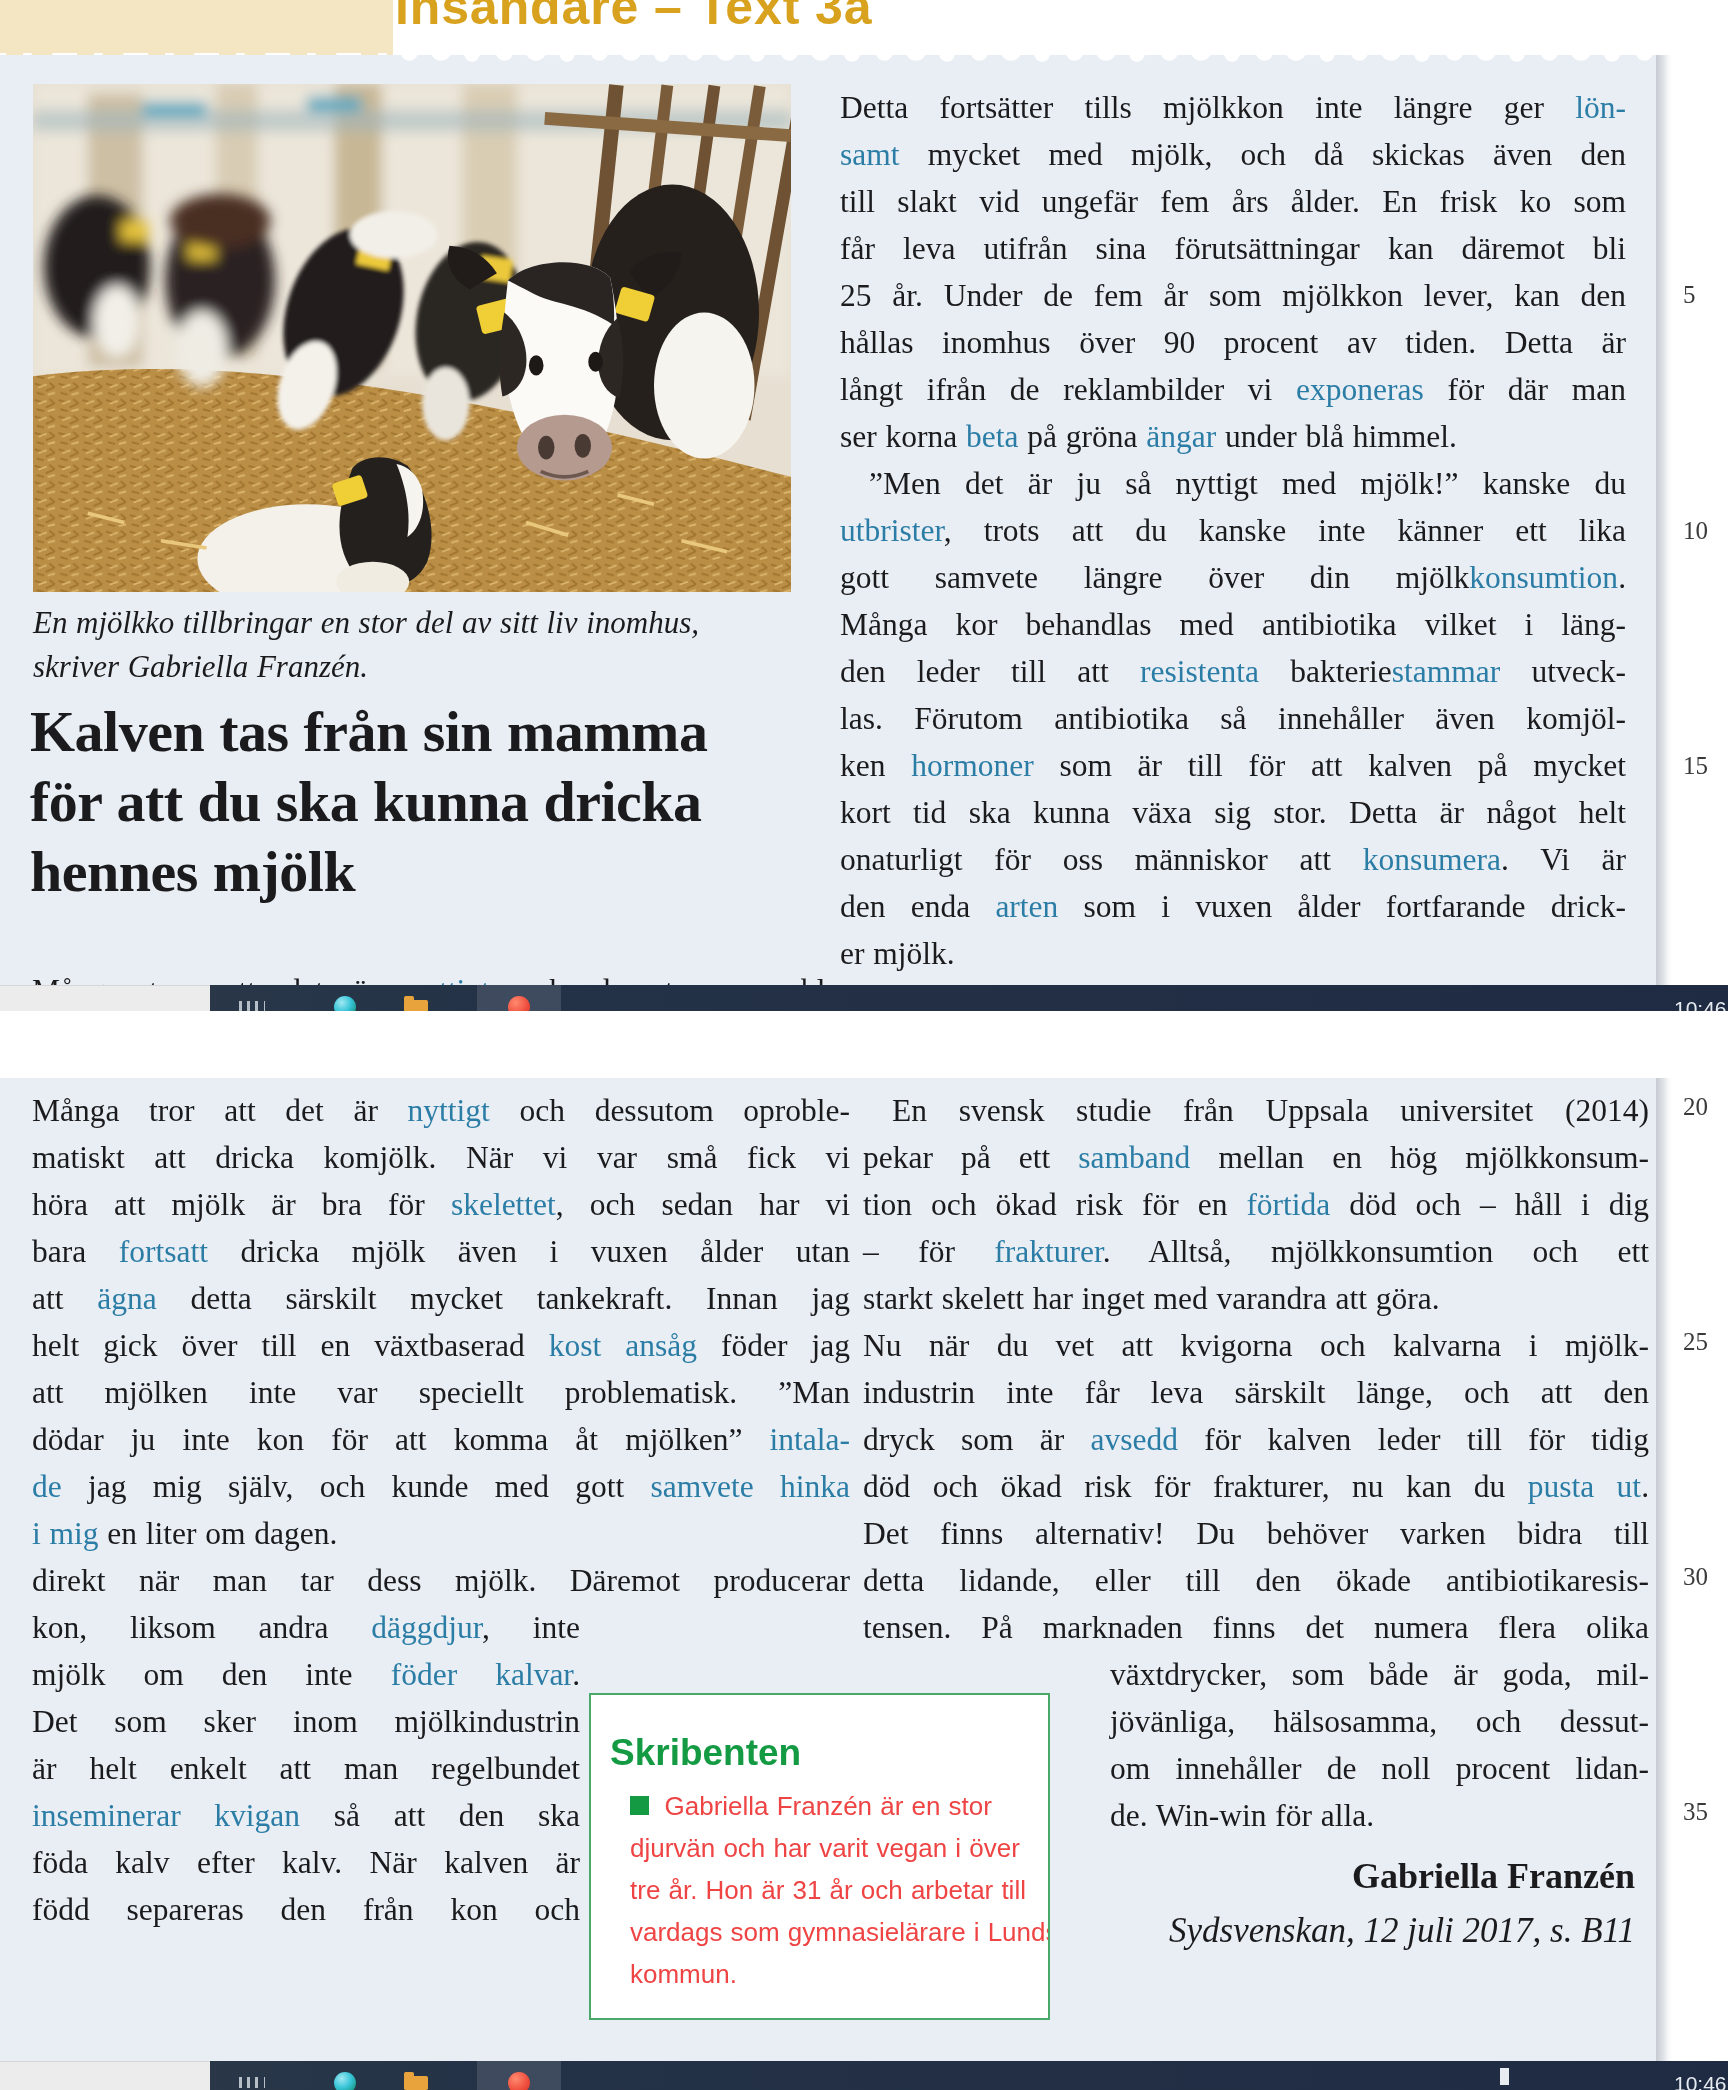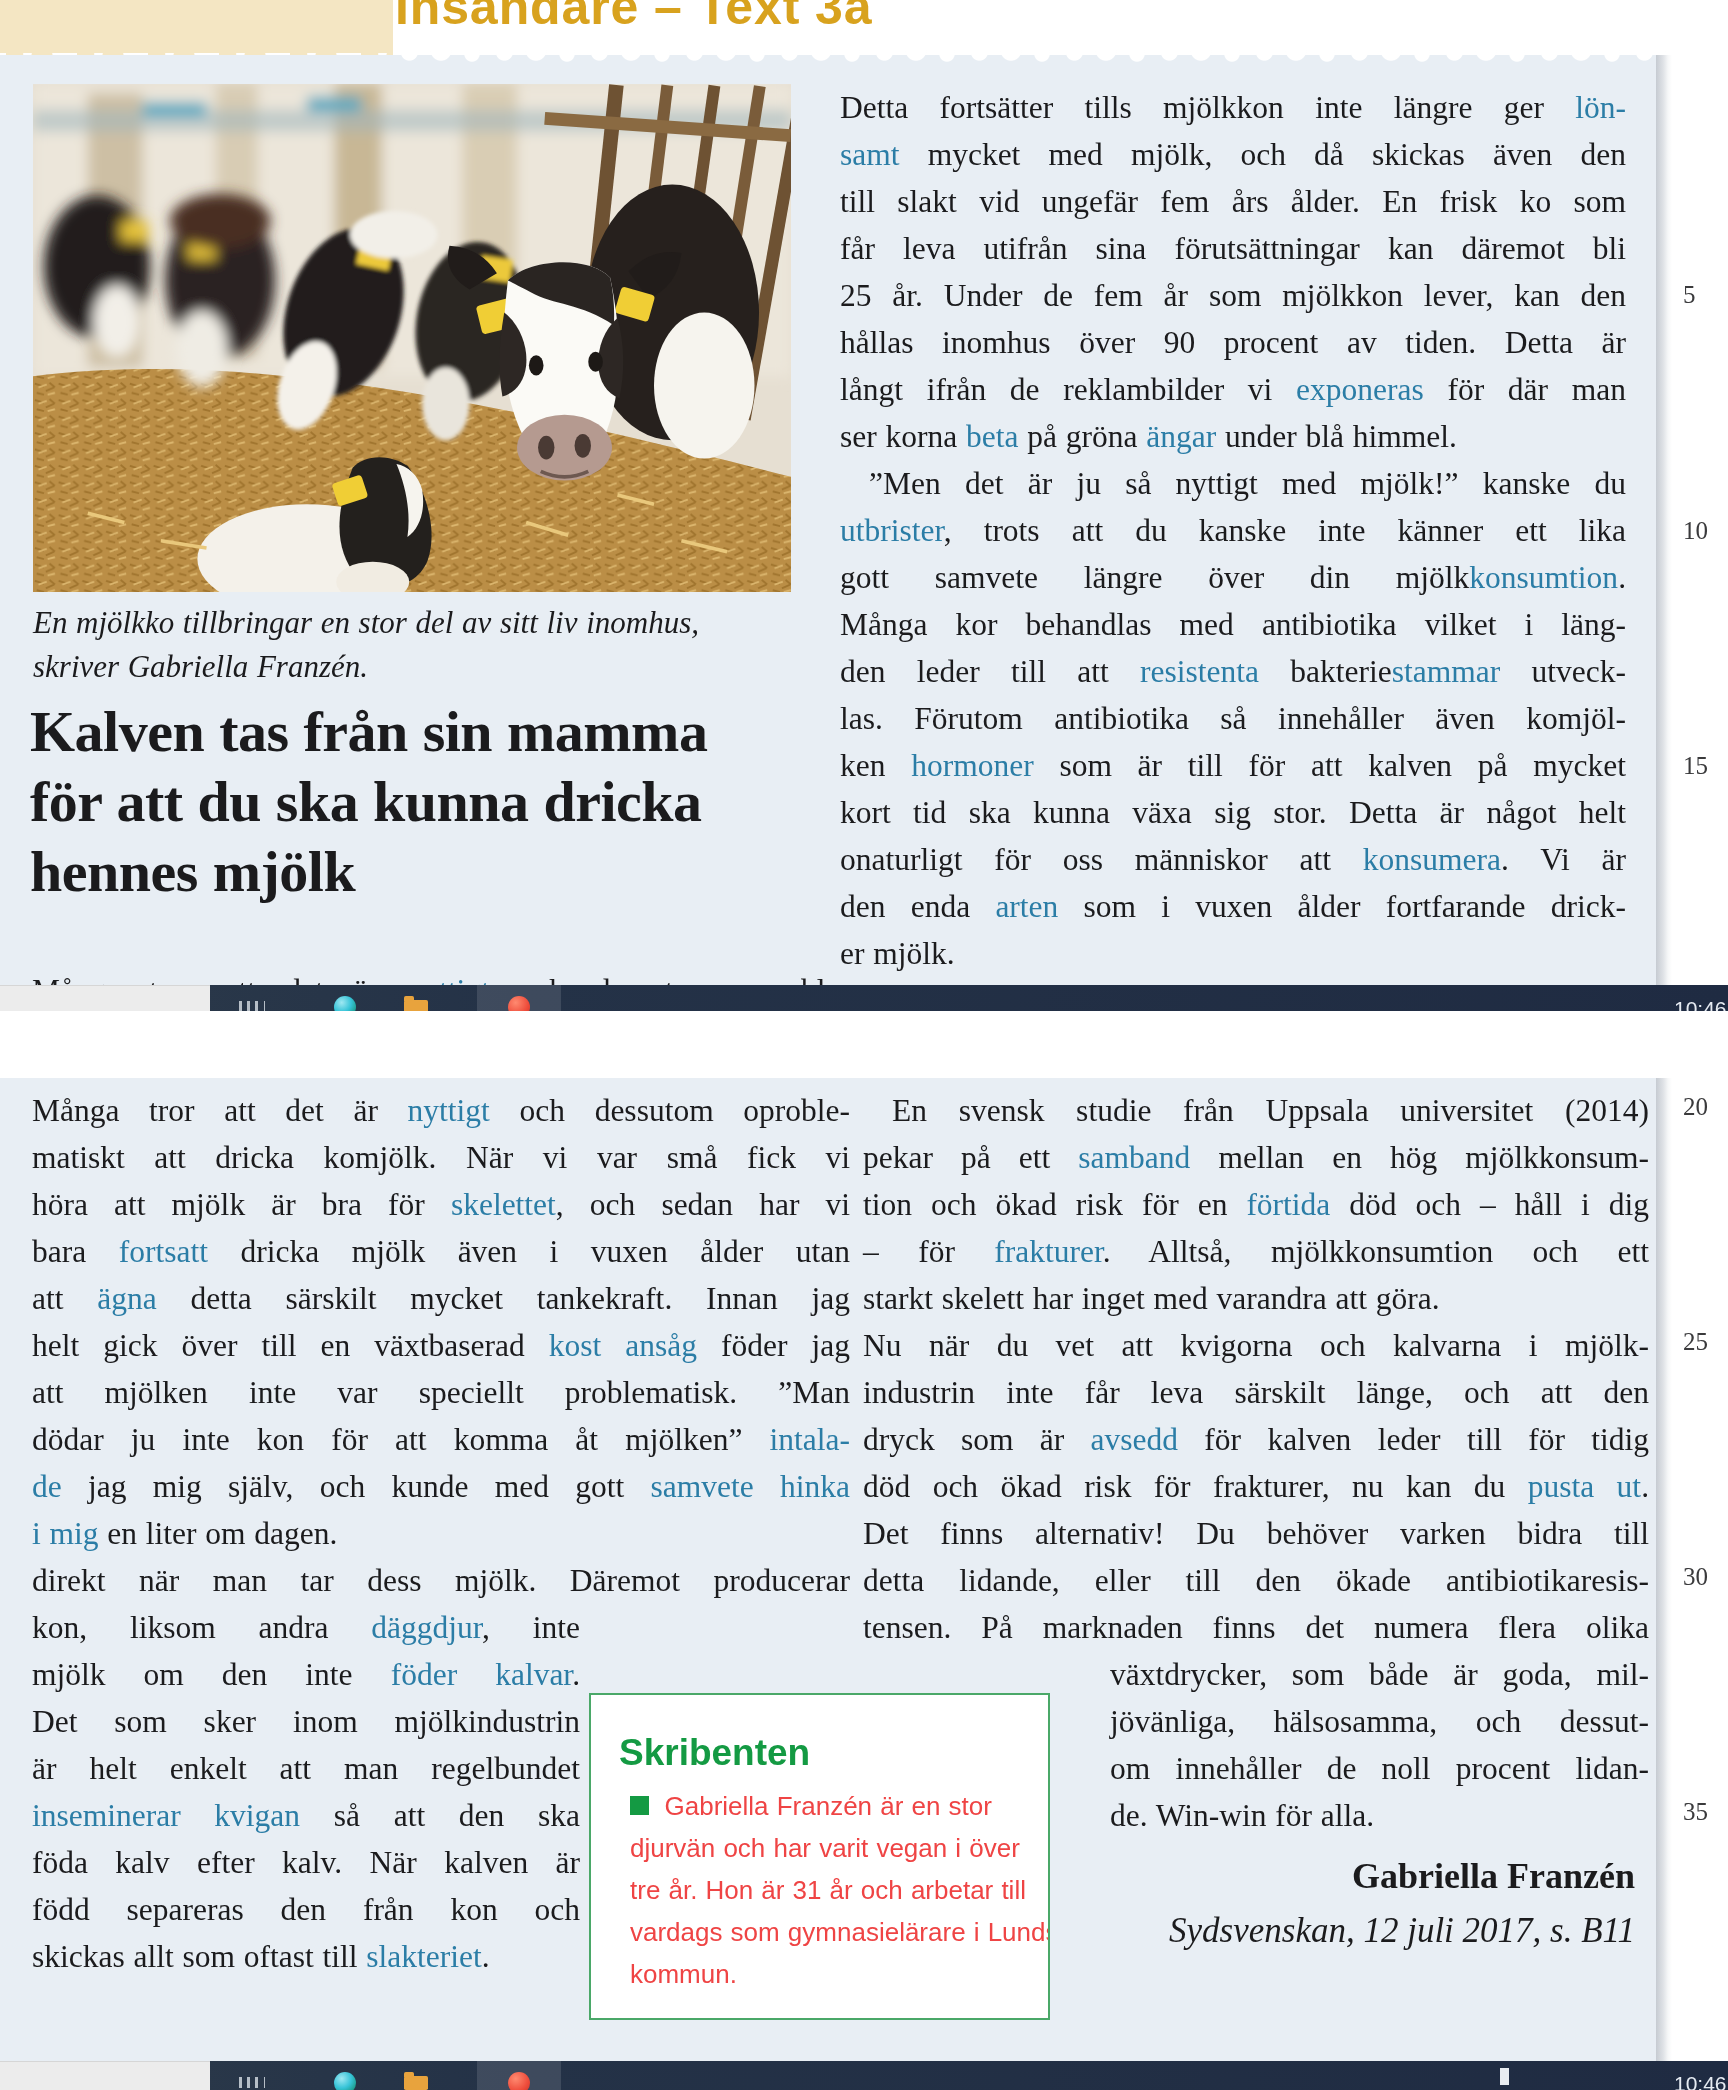--- a/index.html
+++ b/index.html
@@ -51,21 +51,21 @@
 
   .margin-num{position:absolute;left:1683px;width:46px;font-size:25px;color:#3a3a3c;}
 
   
   #photo{position:absolute;left:33px;top:84px;width:758px;height:508px;overflow:hidden;}
 
   
   #skribenten{position:absolute;left:589px;top:1693px;width:461px;height:327px;
      background:#fff;border:2.7px solid #4aa868;box-sizing:border-box;overflow:hidden;
      font-family:"Liberation Sans",sans-serif;}
-  #skribenten h3{margin:37px 0 11px 28px;font-size:37px;color:#149a43;font-weight:bold;}
+  #skribenten h3{margin:37px 0 11px 19px;font-size:37px;color:#149a43;font-weight:bold;}
   #skribenten .ln{margin-left:21px;font-size:26px;line-height:42px;color:#ef4444;
      white-space:nowrap;text-align:left;text-align-last:left;padding-left:18px;}
   .bullet{display:inline-block;width:19px;height:19px;background:#149a43;margin-right:15.5px;}
 
   
   #signature{position:absolute;left:863px;top:1851px;width:772px;text-align:right;}
   #sig-name{font-weight:bold;font-size:36px;line-height:51px;}
   #sig-source{font-style:italic;font-size:35px;line-height:57px;}
 
   
@@ -254,21 +254,20 @@
       <div class="ln j"><span class="b">de</span><span> jag mig själv, och kunde med gott </span><span class="b">samvete hinka</span></div>
       <div class="ln e"><span class="b">i mig</span><span> en liter om dagen.</span></div>
       <div class="ln j"><span>direkt när man tar dess mjölk. Däremot producerar</span></div>
       <div class="ln j nw"><span>kon, liksom andra </span><span class="b">däggdjur</span><span>, inte</span></div>
       <div class="ln j nw"><span>mjölk om den inte </span><span class="b">föder kalvar</span><span>.</span></div>
       <div class="ln j nw"><span>Det som sker inom mjölkindustrin</span></div>
       <div class="ln j nw"><span>är helt enkelt att man regelbundet</span></div>
       <div class="ln j nw"><span class="b">inseminerar kvigan</span><span> så att den ska</span></div>
       <div class="ln j nw"><span>föda kalv efter kalv. När kalven är</span></div>
       <div class="ln j nw"><span>född separeras den från kon och</span></div>
-      <div class="ln e nw"><span>skickas allt som oftast till </span><span class="b">slakteriet</span><span>.</span></div>
     </div>
 
   <div id="s2-right" class="col">
       <div class="ln j ind"><span>En svensk studie från Uppsala universitet (2014)</span></div>
       <div class="ln j"><span>pekar på ett </span><span class="b">samband</span><span> mellan en hög mjölkkonsum-</span></div>
       <div class="ln j"><span>tion och ökad risk för en </span><span class="b">förtida</span><span> död och – håll i dig</span></div>
       <div class="ln j"><span>– för </span><span class="b">frakturer</span><span>. Alltså, mjölkkonsumtion och ett</span></div>
       <div class="ln e"><span>starkt skelett har inget med varandra att göra.</span></div>
       <div class="ln j"><span class="w">Nu när du vet att kvigorna</span><span> och kalvarna i mjölk-</span></div>
       <div class="ln j"><span>industrin inte får leva särskilt länge, och att den</span></div>

